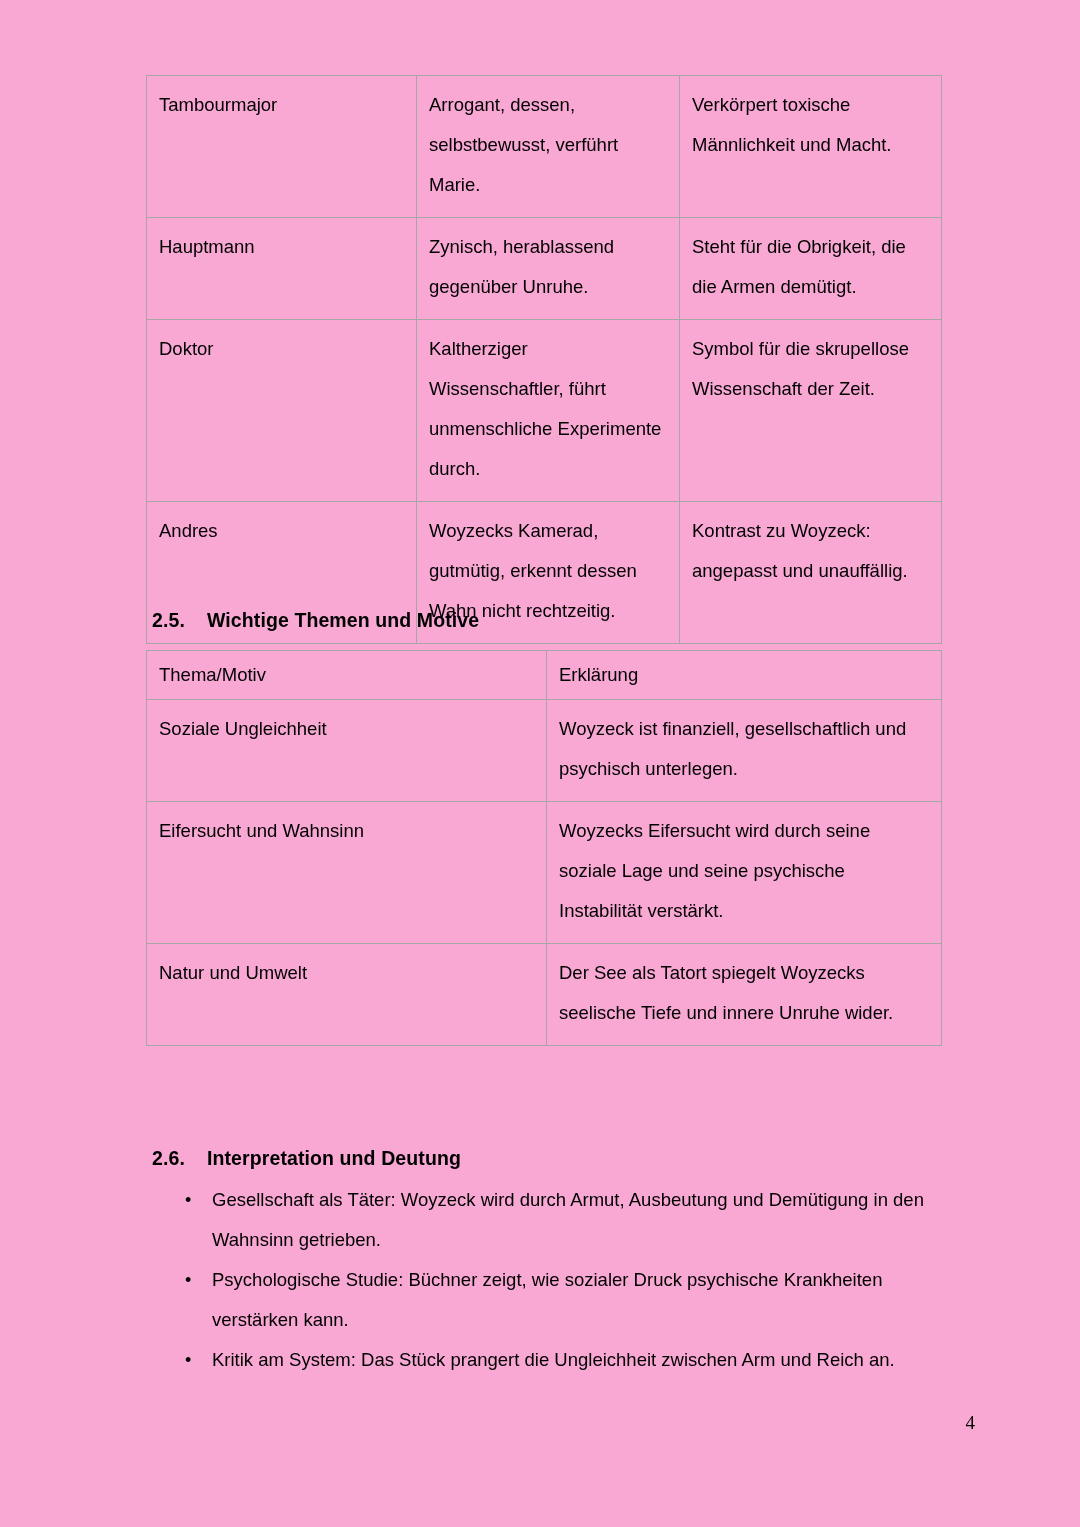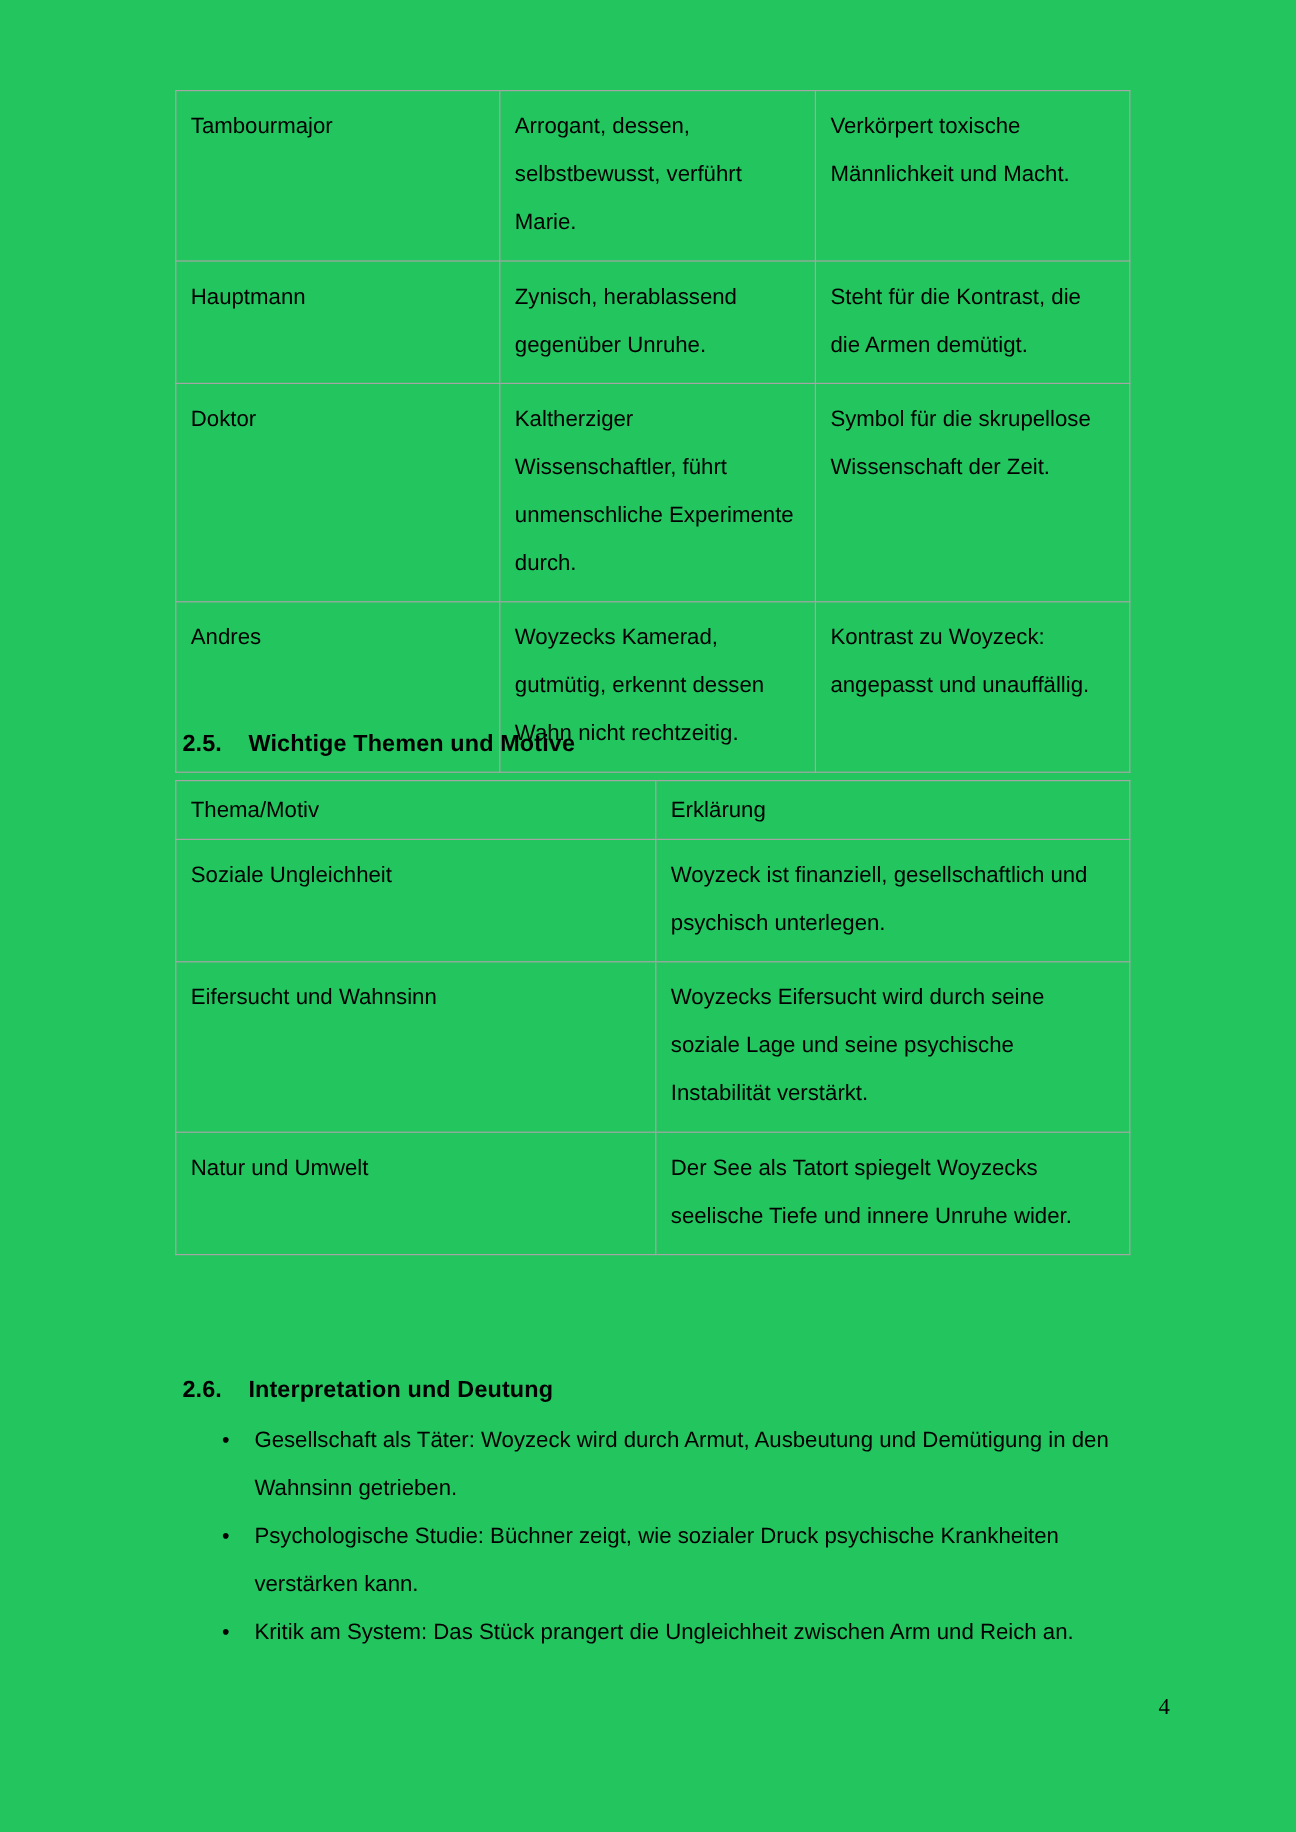--- a/index.html
+++ b/index.html
@@ -15,21 +15,21 @@
     color: #000000;
     overflow: hidden;
   }
 
   .page {
     position: absolute;
     left: 0;
     top: 0;
     width: 1080px;
     height: 1527px;
-    background: #22c55e;
+    background: #f9a8d4;
   }
 
   
   .doc-table {
     position: absolute;
     border-collapse: collapse;
     table-layout: fixed;
     border: 1px solid #a6a6a6;
   }
   .doc-table td, .doc-table th {
@@ -131,21 +131,21 @@
       </colgroup>
     <tbody>
       <tr>
         <td>Tambourmajor</td>
         <td>Arrogant, dessen, selbstbewusst, verführt Marie.</td>
         <td>Verkörpert toxische Männlichkeit und Macht.</td>
       </tr>
       <tr>
         <td>Hauptmann</td>
         <td>Zynisch, herablassend gegenüber Unruhe.</td>
-        <td>Steht für die Kontrast, die die Armen demütigt.</td>
+        <td>Steht für die Obrigkeit, die die Armen demütigt.</td>
       </tr>
       <tr>
         <td>Doktor</td>
         <td>Kaltherziger Wissenschaftler, führt unmenschliche Experimente durch.</td>
         <td>Symbol für die skrupellose Wissenschaft der Zeit.</td>
       </tr>
       <tr>
         <td>Andres</td>
         <td>Woyzecks Kamerad, gutmütig, erkennt dessen Wahn nicht rechtzeitig.</td>
         <td>Kontrast zu Woyzeck: angepasst und unauffällig.</td>

